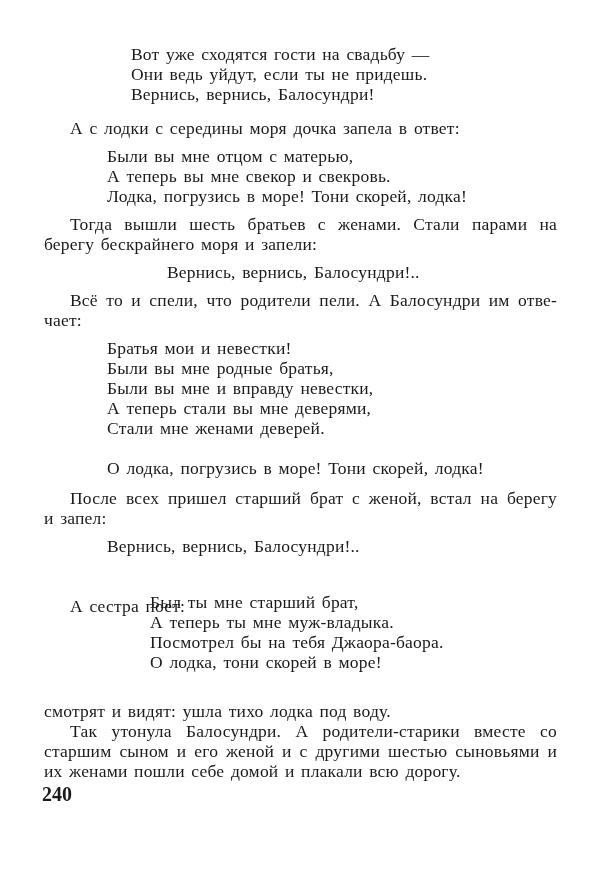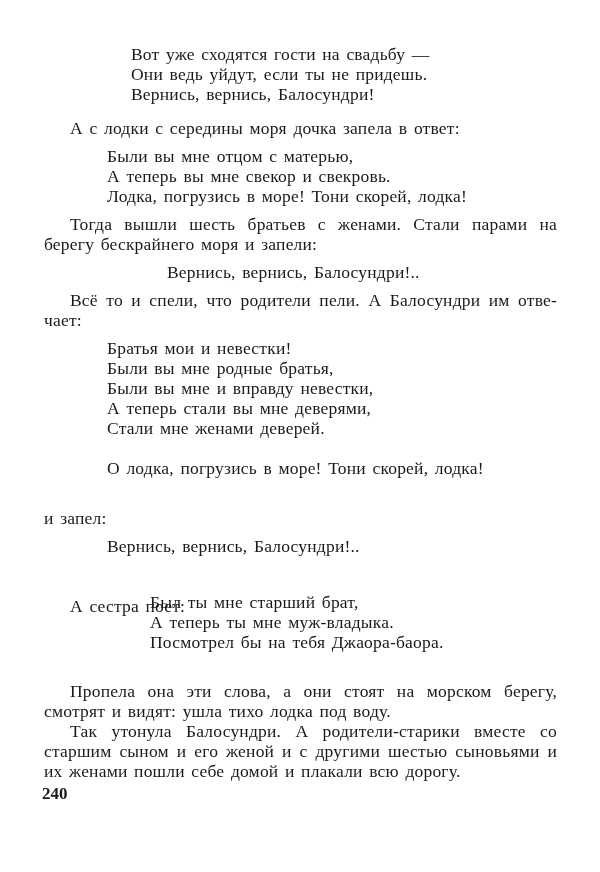--- a/index.html
+++ b/index.html
@@ -32,21 +32,21 @@
     }
     .just {
       text-align: justify;
       text-align-last: justify;
     }
     .page-number {
       position: absolute;
       left: 42px;
       top: 784px;
       font-weight: bold;
-      font-size: 17px;
+      font-size: 20px;
       line-height: 20px;
     }
   </style>
 </head>
 <body>
 
 <div class="page">
 
   <div class="line" style="left:131px; top:44px;">Вот уже сходятся гости на свадьбу —</div>
   <div class="line" style="left:131px; top:64px;">Они ведь уйдут, если ты не придешь.</div>
@@ -66,31 +66,32 @@
   <div class="line just" style="left:70px; top:290px; width:487px;">Всё то и спели, что родители пели. А Балосундри им отве-</div>
   <div class="line" style="left:44px; top:310px;">чает:</div>
 
   <div class="line" style="left:107px; top:338px;">Братья мои и невестки!</div>
   <div class="line" style="left:107px; top:358px;">Были вы мне родные братья,</div>
   <div class="line" style="left:107px; top:378px;">Были вы мне и вправду невестки,</div>
   <div class="line" style="left:107px; top:398px;">А теперь стали вы мне деверями,</div>
   <div class="line" style="left:107px; top:418px;text-align:right;">Стали мне женами деверей.</div>
   <div class="line" style="left:107px; top:458px;">О лодка, погрузись в море! Тони скорей, лодка!</div>
 
+  <div class="line just" style="left:70px; top:488px; width:487px;">После всех пришел старший брат с женой, встал на берегу</div>
   <div class="line" style="left:44px; top:508px;">и запел:</div>
 
   <div class="line" style="left:107px; top:536px;">Вернись, вернись, Балосундри!..</div>
 
   <div class="line" style="left:70px; top:596px;">А сестра поет:</div>
 
   <div class="line" style="left:150px; top:592px;text-align:right;">Был ты мне старший брат,</div>
   <div class="line" style="left:150px; top:612px;">А теперь ты мне муж-владыка.</div>
   <div class="line" style="left:150px; top:632px;">Посмотрел бы на тебя Джаора-баора.</div>
+  <div class="line" style="left:150px; top:652px;">О лодка, тони скорей в море!</div>
 
-  <div class="line just" style="left:70px; top:681px; width:487px;">Пропела она эти слова, а они стоят на морском берегу,</div>
   <div class="line" style="left:44px; top:701px;">смотрят и видят: ушла тихо лодка под воду.</div>
 
   <div class="line just" style="left:70px; top:721px; width:487px;">Так утонула Балосундри. А родители-старики вместе со</div>
   <div class="line just" style="left:44px; top:741px; width:513px;">старшим сыном и его женой и с другими шестью сыновьями и</div>
   <div class="line" style="left:44px; top:761px;">их женами пошли себе домой и плакали всю дорогу.</div>
 
   <div class="page-number">240</div>
 </div>
 
 </body></html>

